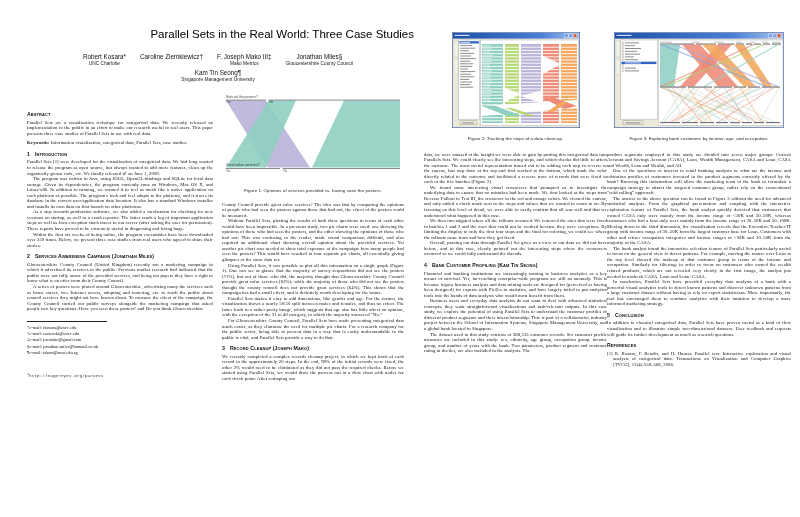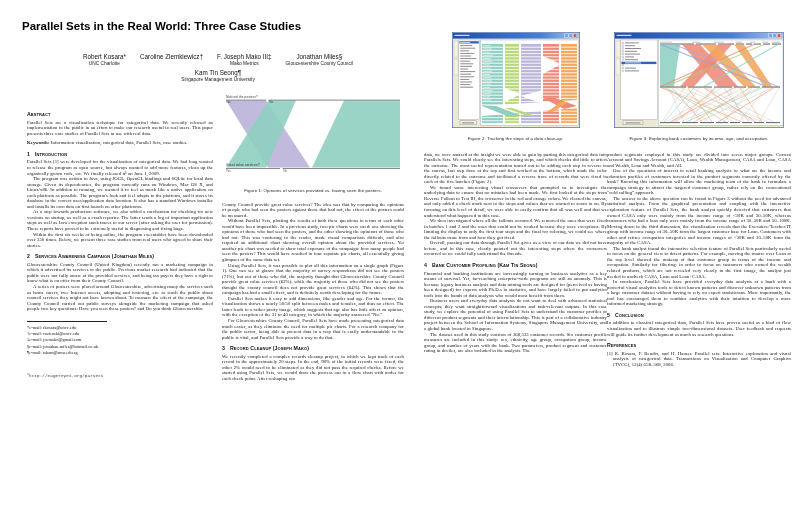--- a/index.html
+++ b/index.html
@@ -9,22 +9,22 @@
   .p{text-align:justify;text-indent:6px;margin:0;}
   .p.noind{text-indent:0;}
   .sec-h{display:flex;gap:5px;font-family:"Liberation Sans",sans-serif;font-weight:bold;
          font-variant:small-caps;font-size:5.2px;margin:5px 0 2.5px 0;letter-spacing:.1px;}
   .abs-h{font-family:"Liberation Sans",sans-serif;font-weight:bold;font-variant:small-caps;
          font-size:5.2px;margin:0 0 2.5px 0;}
   .kw{margin:4px 0;text-align:justify;}
   .kw b{font-weight:bold;}
   .caption{font-family:"Liberation Sans",sans-serif;font-size:4.4px;line-height:1.25;
            text-align:center;color:#1c1c1c;margin-top:8px;}
-  #title{position:absolute;left:22px;top:20px;width:392px;text-align:left;
-         font-family:"Liberation Sans",sans-serif;font-weight:bold;font-size:11.5px;color:#000;}
+  #title{position:absolute;left:22px;top:28px;width:392px;text-align:right;
+         font-family:"Liberation Sans",sans-serif;font-weight:normal;font-size:11.5px;color:#000;}
   #authors{position:absolute;left:22px;top:53px;width:392px;font-family:"Liberation Sans",sans-serif;}
   .arow{display:flex;justify-content:center;gap:14px;text-align:center;}
   .acell .nm{font-size:6.3px;}
   .acell .af{font-size:4.8px;color:#222;margin-top:1px;}
   .arow2{margin-top:3px;}
   .fnrule{width:80px;height:.8px;background:#222;margin:9px 0 3px 0;}
   .fn{font-size:4.3px;line-height:1.5;}
   .fnlink{font-family:"Liberation Mono",monospace;font-size:4.3px;margin-top:16px;color:#333;}
   sup{font-size:3.2px;}
   .figwin{display:block;margin:0 auto;}

